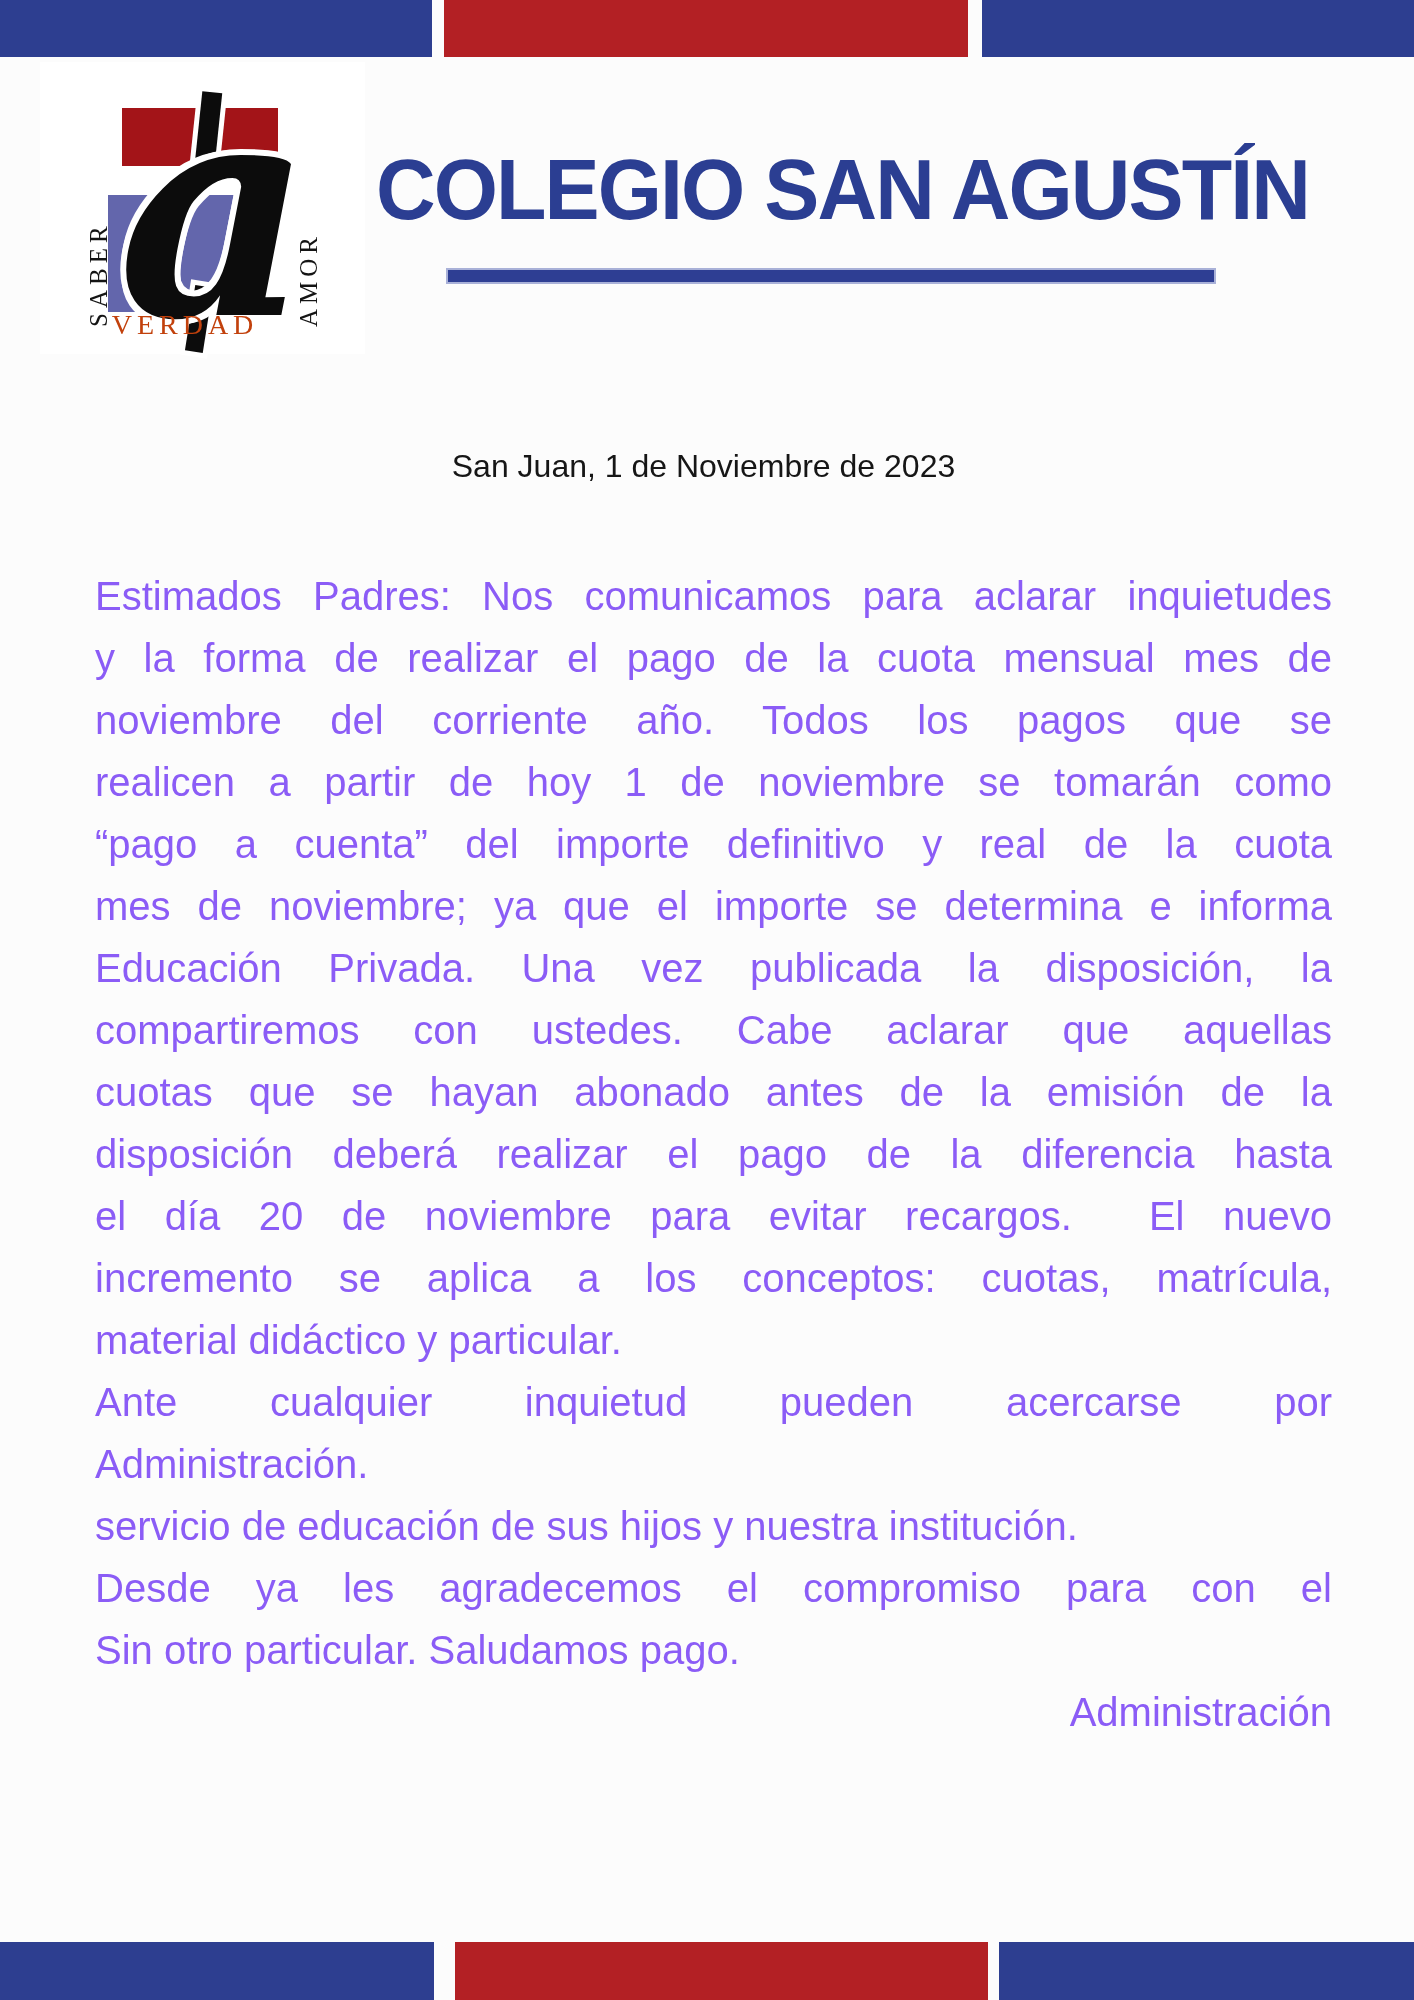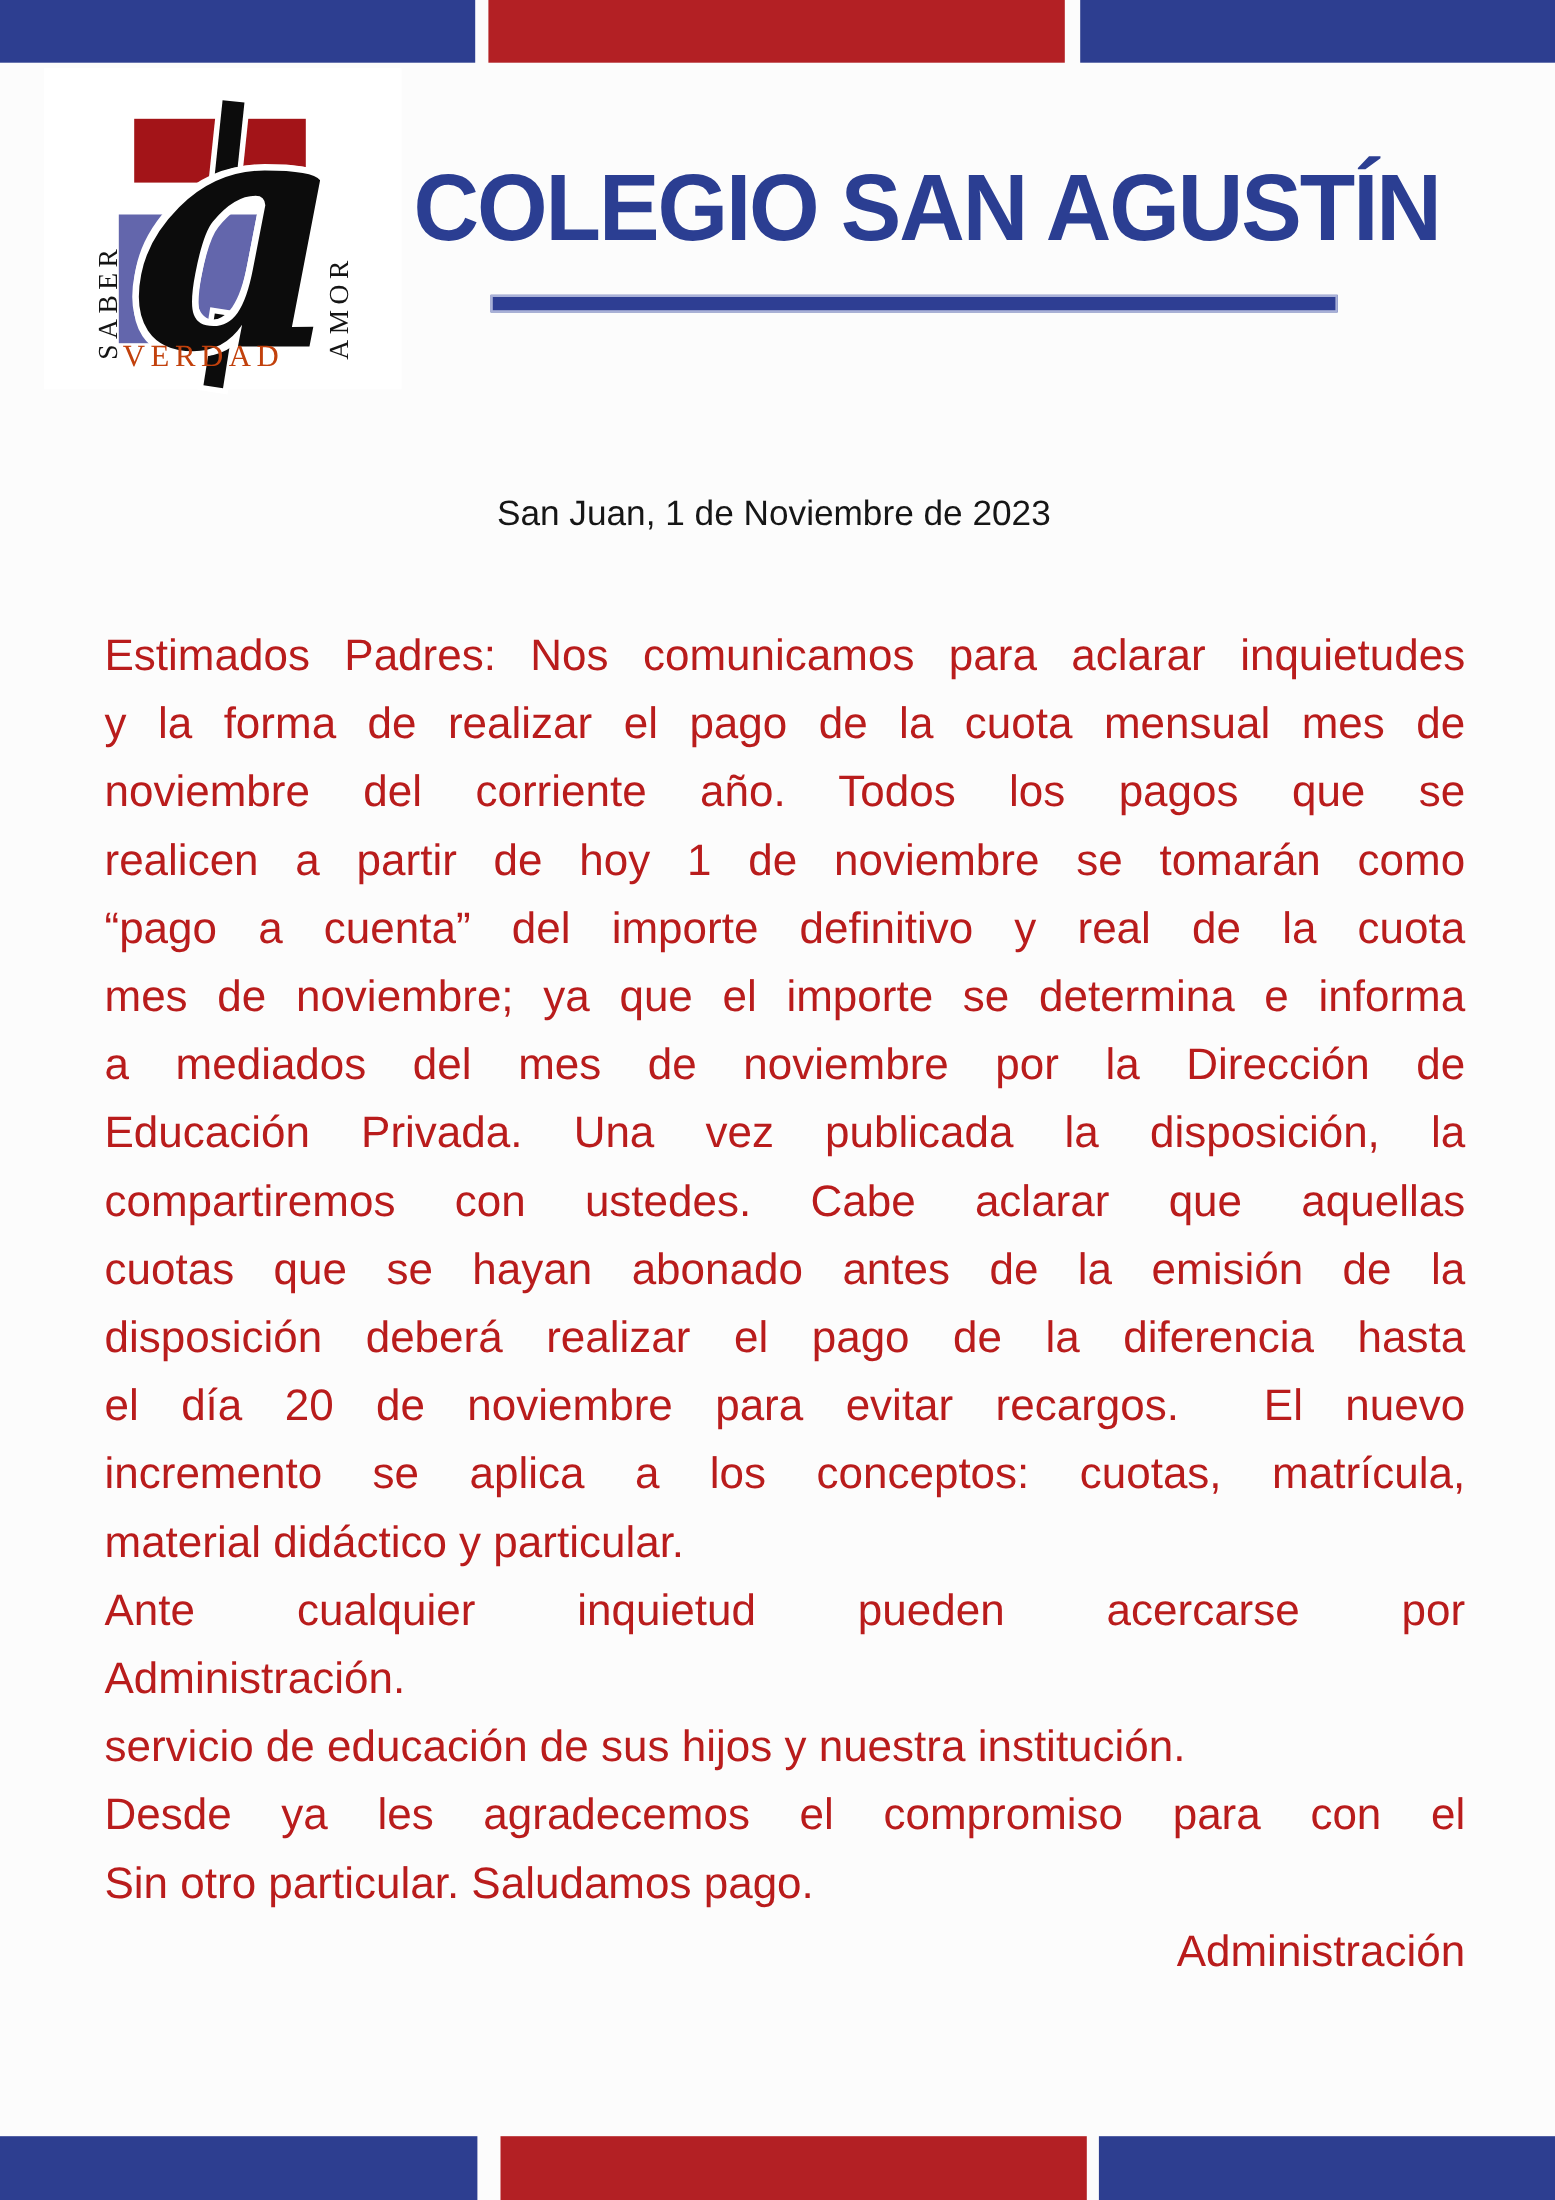--- a/index.html
+++ b/index.html
@@ -27,21 +27,21 @@
                font-family:"Liberation Serif",serif;font-size:28px;letter-spacing:5px;color:#c2410c;}
 
   
   .title{position:absolute;left:376px;top:140px;white-space:nowrap;
          font-weight:bold;font-size:86px;letter-spacing:-2px;transform:scaleX(.96);transform-origin:left top;}
   .underline{position:absolute;left:446px;top:268px;width:766px;height:12px;border:2px solid #a9b1d8;}
 
   
   .date{position:absolute;left:95px;right:102px;top:435px;height:62px;line-height:62px;
         text-align:center;font-size:32px;color:#161616;}
-  .body{position:absolute;left:95px;top:565px;width:1237px;font-size:40px;color:#b91c1c;}
+  .body{position:absolute;left:95px;top:565px;width:1237px;font-size:40px;color:#8b5cf6;}
   .line{line-height:62px;text-align:justify;}
   .line.j{text-align-last:justify;}
   .line.l{text-align:left;}
   .line.r{text-align:right;}
   .b{font-weight:normal;}
 </style>
 </head>
 <body>
 
 <div class="page">
@@ -65,21 +65,20 @@
   <div class="underline" style="background: rgb(46, 62, 147);"></div>
 
   <div class="date">San Juan, 1 de Noviembre de 2023</div>
   <div class="body">
       <div class="line j"><span>Estimados Padres: Nos comunicamos para aclarar inquietudes</span></div>
       <div class="line j"><span>y la forma de realizar el pago de la </span><span class="b">cuota mensual mes de</span></div>
       <div class="line j"><span class="b">noviembre</span><span> del corriente año. Todos los pagos que se</span></div>
       <div class="line j"><span>realicen a partir de hoy 1 de noviembre se tomarán como</span></div>
       <div class="line j"><span class="b">“pago a cuenta”</span><span> del importe definitivo y real de la cuota</span></div>
       <div class="line j"><span>mes de noviembre; ya que el importe se determina e informa</span></div>
-      <div class="line j"><span>a mediados del mes de noviembre por la Dirección de</span></div>
       <div class="line j"><span>Educación Privada. Una vez publicada la disposición, la</span></div>
       <div class="line j"><span>compartiremos con ustedes. Cabe aclarar que aquellas</span></div>
       <div class="line j"><span>cuotas que se hayan abonado antes de la emisión de la</span></div>
       <div class="line j"><span>disposición deberá realizar </span><span class="b">el pago de la diferencia hasta</span></div>
       <div class="line j"><span class="b">el día 20 de noviembre</span><span> para evitar recargos.&nbsp; El nuevo</span></div>
       <div class="line j"><span>incremento se aplica a los conceptos: cuotas, matrícula,</span></div>
       <div class="line l"><span>material didáctico y particular.</span></div>
       <div class="line j"><span>Ante cualquier inquietud pueden acercarse por</span></div>
       <div class="line l"><span>Administración.</span></div>
       <div class="line l"><span>servicio de educación de sus hijos y nuestra institución.</span></div>

